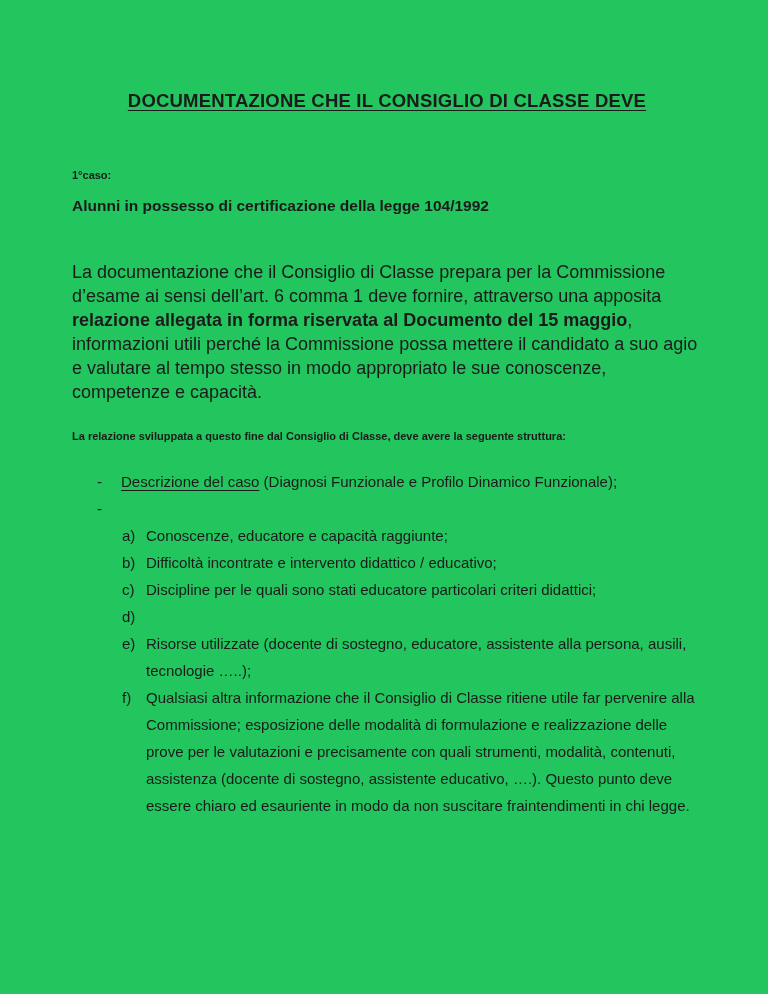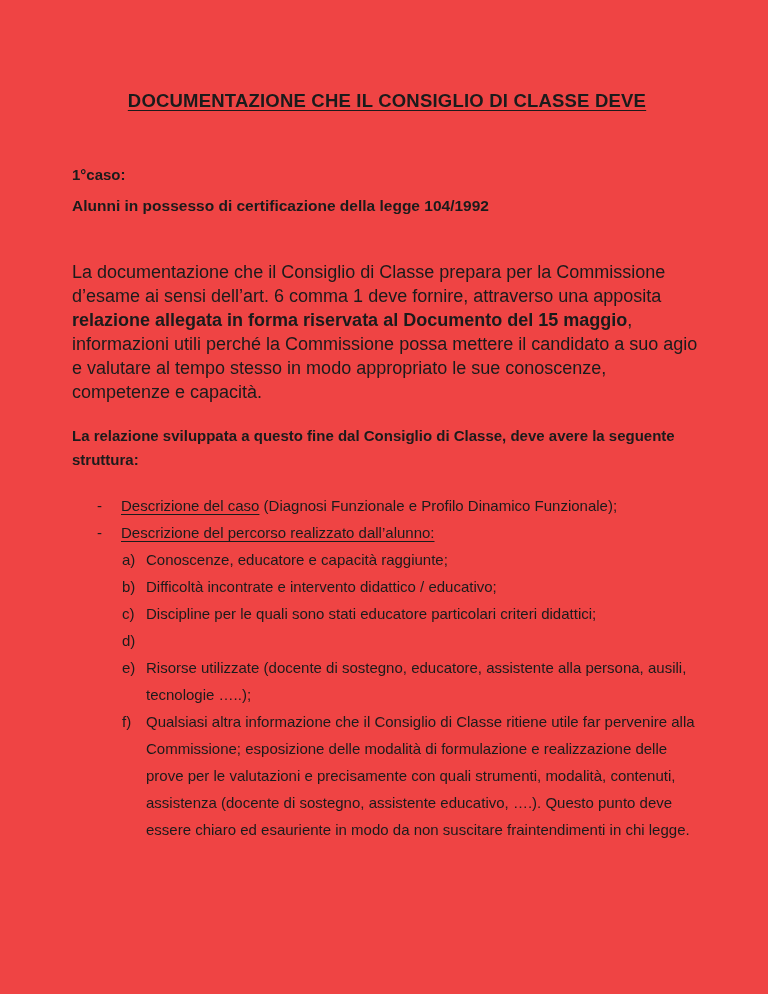--- a/index.html
+++ b/index.html
@@ -5,21 +5,21 @@
   html, body {
     margin: 0;
     padding: 0;
     background: #ffffff;
   }
   .page {
     position: relative;
     width: 768px;
     height: 994px;
     margin: 0 auto;
-    background: #ef4444;
+    background: #22c55e;
     color: #1b1b1b;
     font-family: "Liberation Sans", sans-serif;
     overflow: hidden;
     box-sizing: border-box;
   }
   .content {
     box-sizing: border-box;
     padding: 84px 66px 0 72px;
   }
   .doc-title {
@@ -29,41 +29,41 @@
     font-weight: bold;
     line-height: 34px;
     letter-spacing: 0.2px;
   }
   .doc-title .line {
     text-decoration: underline;
     text-underline-offset: 3px;
   }
   .case-label {
     margin-top: 47px;
-    font-size: 15px;
+    font-size: 11px;
     font-weight: bold;
     line-height: 20px;
   }
   .case-subtitle {
     margin-top: 11px;
     font-size: 15.5px;
     font-weight: bold;
     line-height: 20px;
   }
   .para {
     margin-top: 44px;
     font-size: 18px;
     line-height: 24px;
   }
   .para .bold-run {
     font-weight: bold;
   }
   .para-bold {
     margin-top: 20px;
-    font-size: 15px;
+    font-size: 11px;
     font-weight: bold;
     line-height: 24px;
   }
   .dash-list {
     margin-top: 20px;
   }
   .dash-item {
     display: flex;
     font-size: 15px;
     line-height: 27px;
@@ -112,21 +112,20 @@
 
     <p class="para-bold">La relazione sviluppata a questo fine dal Consiglio di Classe, deve avere la seguente struttura:</p>
 
     <div class="dash-list">
       <div class="dash-item">
         <span class="marker">-</span>
         <span class="txt"><span class="u">Descrizione del caso</span><span> (Diagnosi Funzionale e Profilo Dinamico Funzionale);</span></span>
       </div>
       <div class="dash-item">
         <span class="marker">-</span>
-        <span class="txt"><span class="u">Descrizione del percorso realizzato dall’alunno:</span><span></span></span>
       </div>
     </div>
 
     <div class="letter-list">
       <div class="letter-item">
         <span class="marker">a)</span>
         <span class="txt">Conoscenze, educatore e capacità raggiunte;</span>
       </div>
       <div class="letter-item">
         <span class="marker">b)</span>

